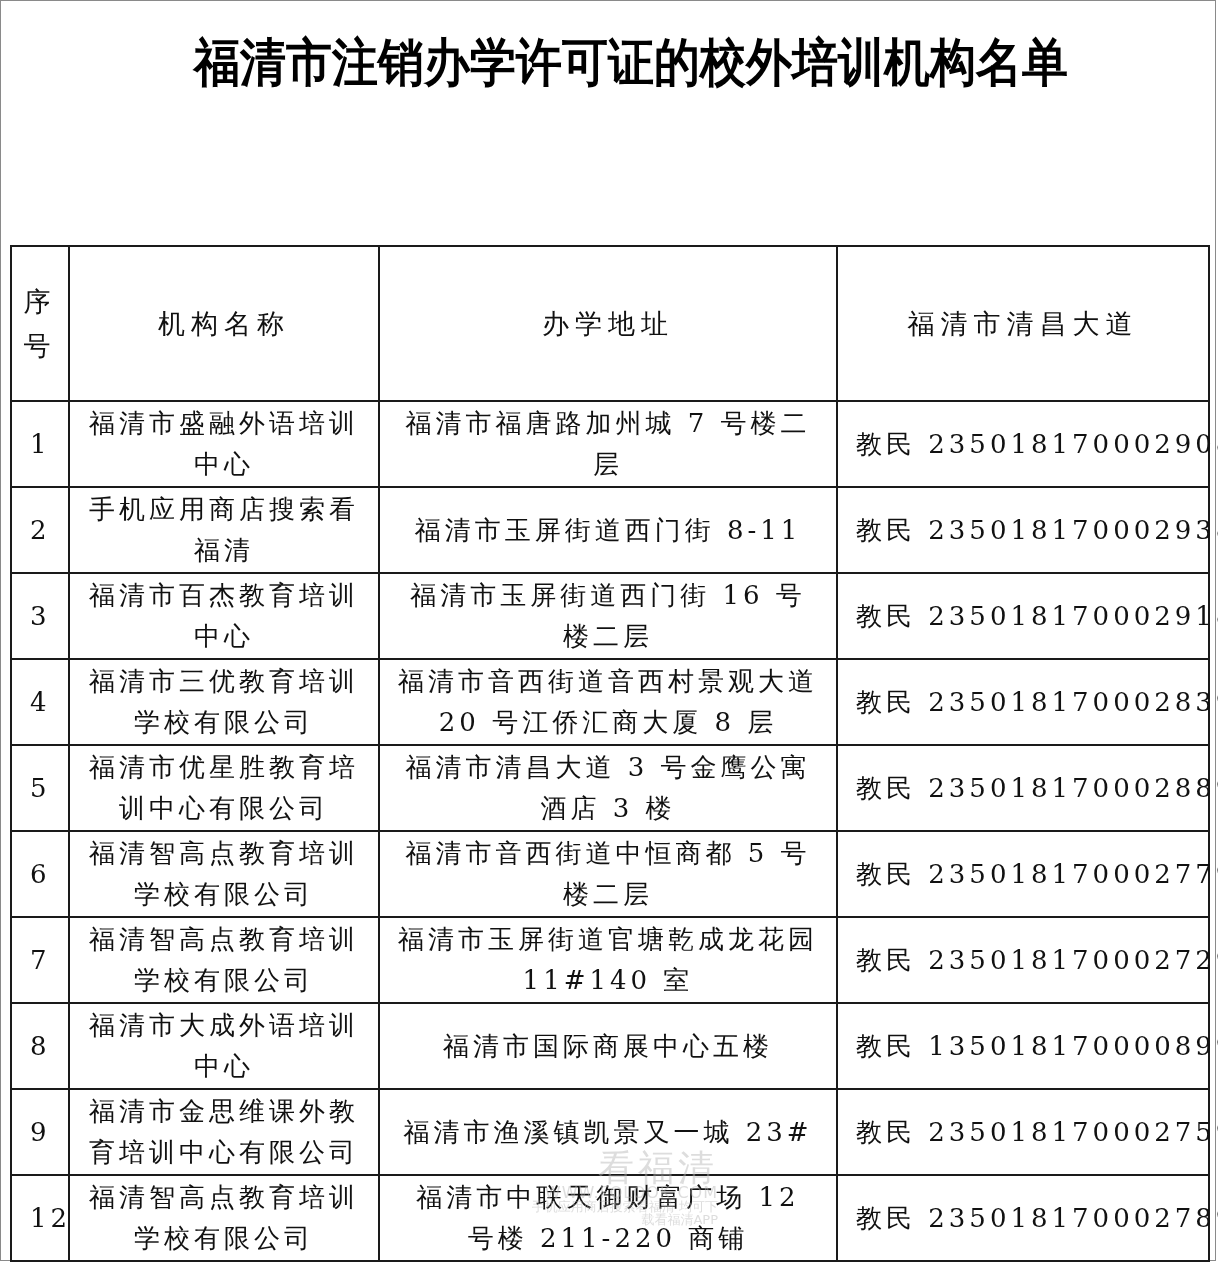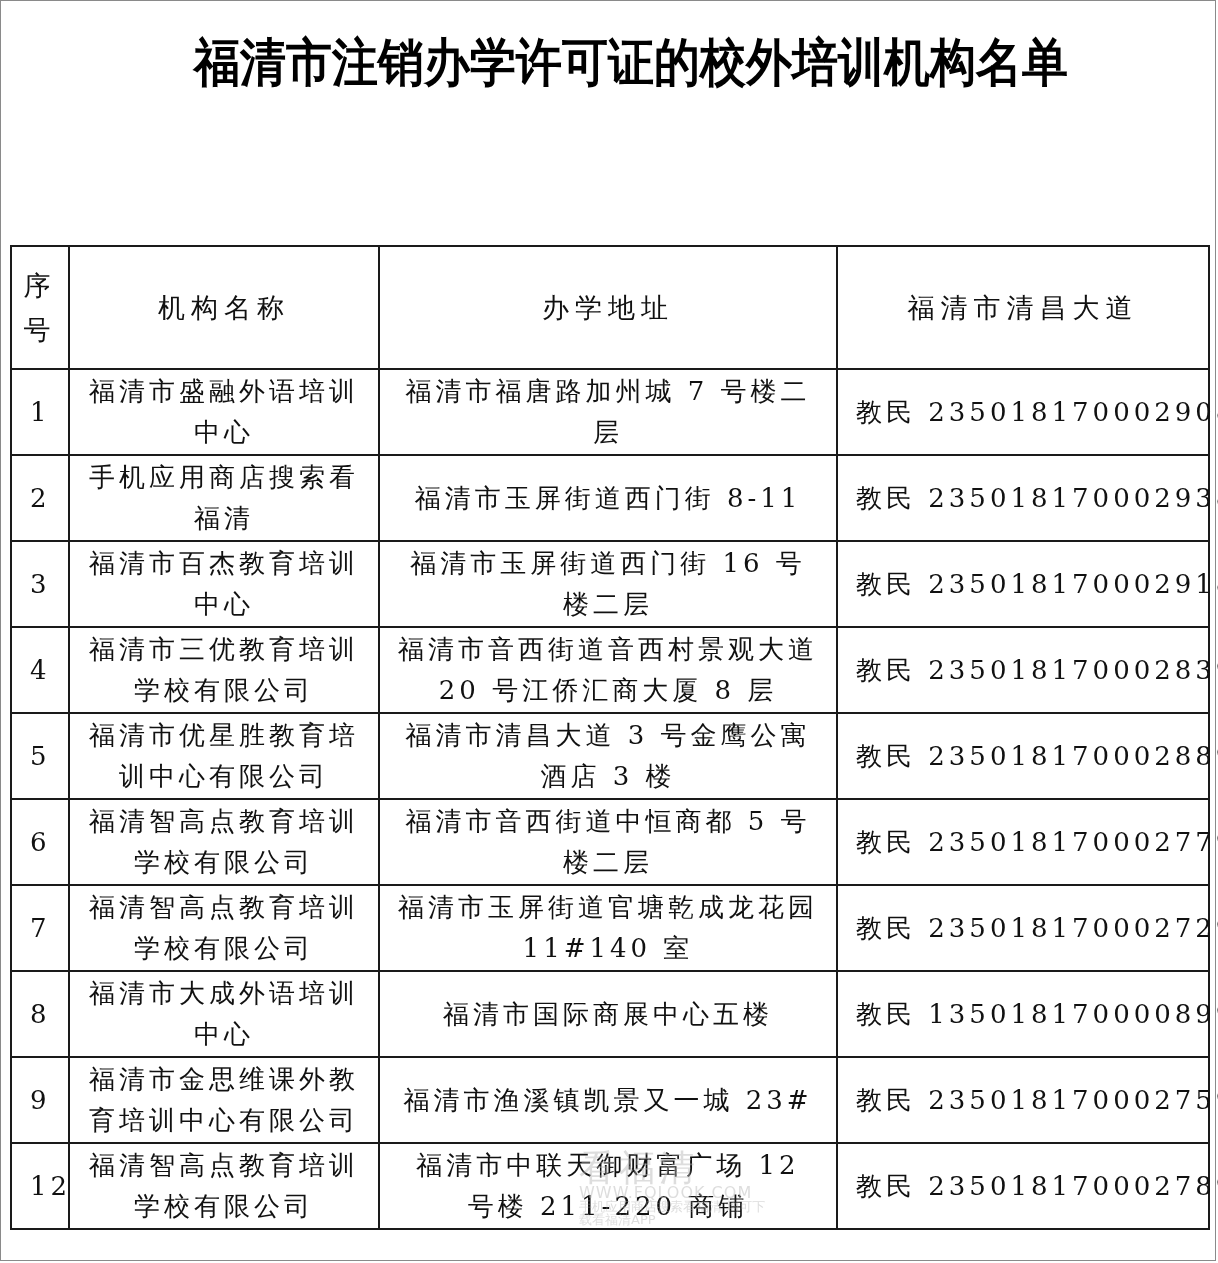--- a/index.html
+++ b/index.html
@@ -58,37 +58,37 @@
       padding: 0 18px;
       color: #111111;
     }
     table.list th {
       height: 121px;
       font-size: 27px;
       letter-spacing: 6px;
     }
     table.list th.col-idx {
       line-height: 44px;
-      padding: 0 10px;
+      padding: 16px 10px;
     }
     table.list td {
       height: 84px;
     }
     td.idx { font-size: 24px; letter-spacing: 0; }
     td.license { letter-spacing: 2px; font-size: 25px; white-space: nowrap; }
     col.c1 { width: 58px; }
     col.c2 { width: 310px; }
     col.c3 { width: 458px; }
     col.c4 { width: 372px; }
     .watermark {
       position: absolute;
-      left: 579px;
+      left: 528px;
       top: 1150px;
       width: 190px;
-      text-align: left;
+      text-align: right;
       color: rgba(180,180,180,0.45);
       pointer-events: none;
       font-family: "DejaVu Sans", sans-serif;
     }
     .watermark .wm-main { font-size: 36px; line-height: 36px; letter-spacing: 4px; }
     .watermark .wm-url { font-size: 16px; line-height: 14px; letter-spacing: 1px; }
     .watermark .wm-sub { font-size: 13px; line-height: 13px; }
   </style>
 </head>
 <body>

